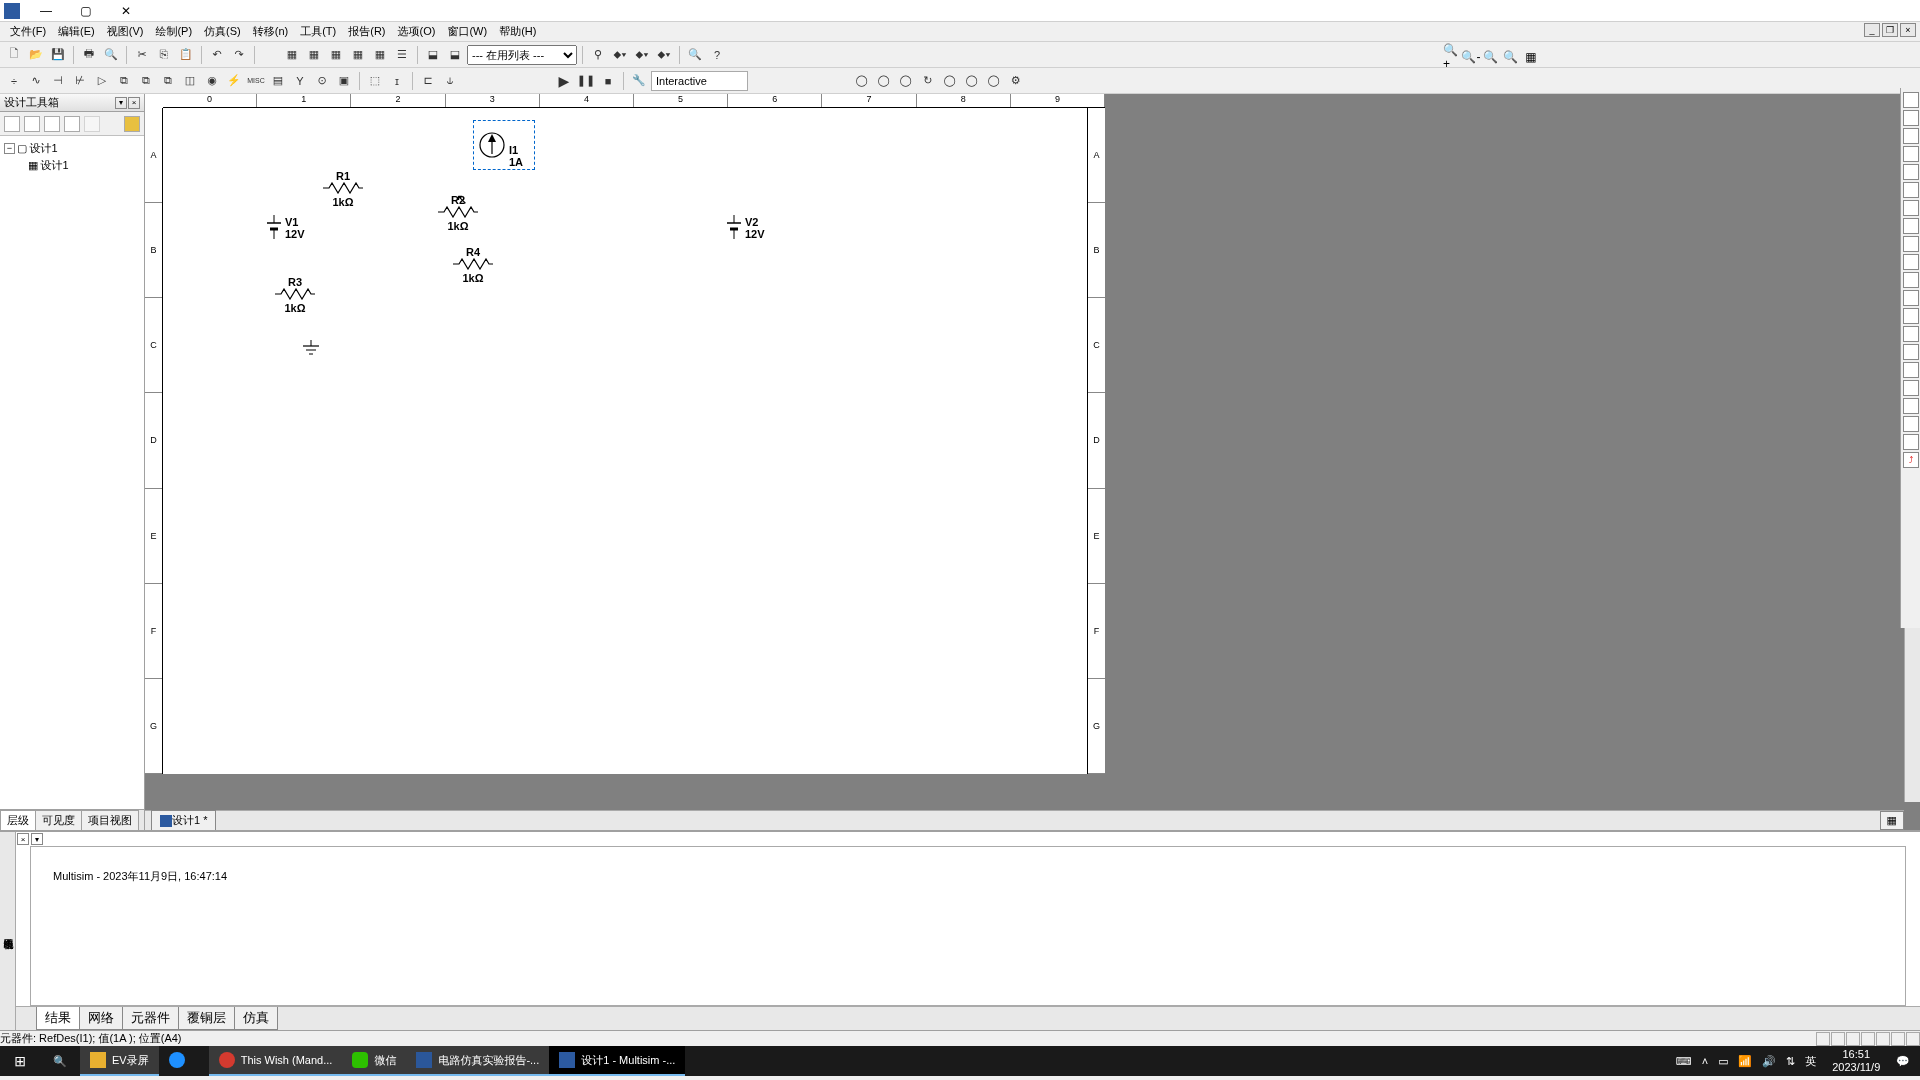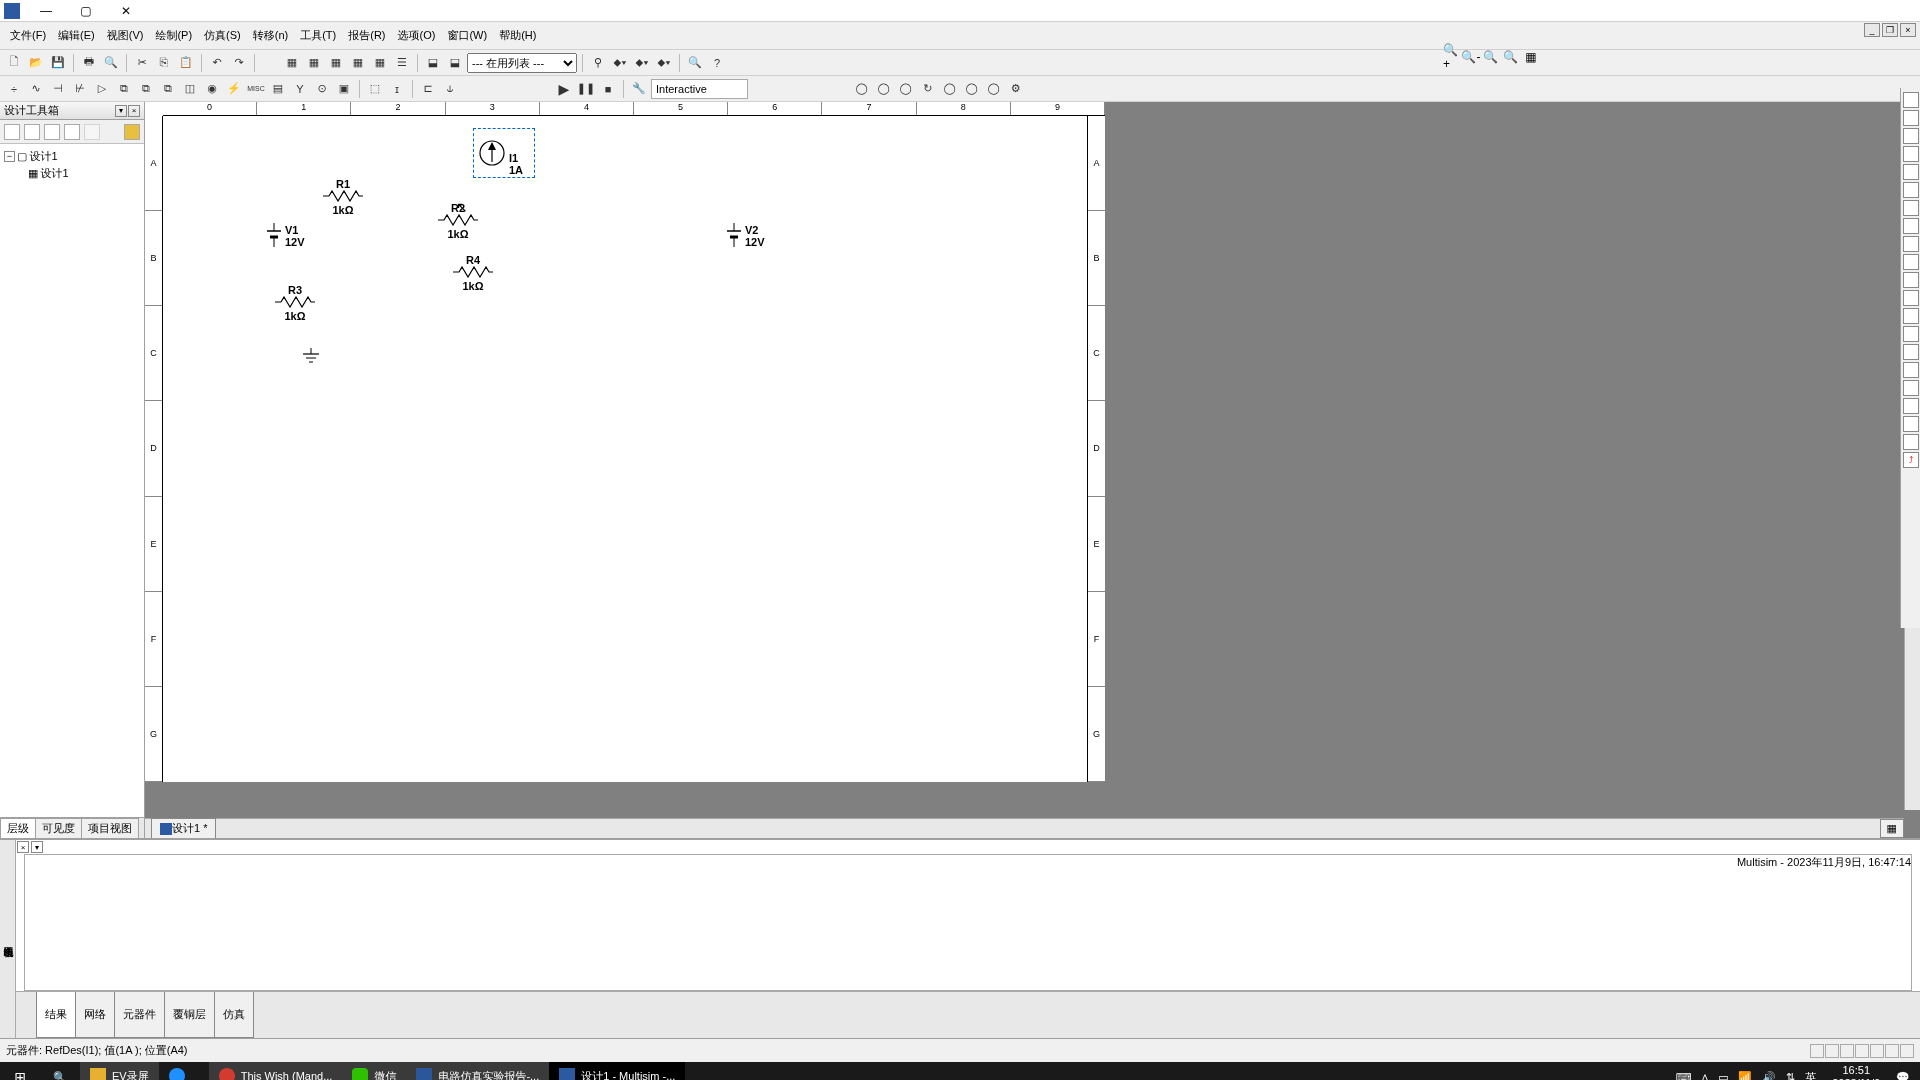--- a/index.html
+++ b/index.html
@@ -3,21 +3,21 @@
 <meta charset="utf-8">
 <style>
 * { margin: 0; padding: 0; box-sizing: border-box; font-family: "Microsoft YaHei", Tahoma, sans-serif; font-size: 11px; }
 body { background: #f0f0f0; overflow: hidden; width: 1920px; height: 1080px; }
 .titlebar { height: 22px; background: #fff; display: flex; align-items: center; padding: 0 4px; border-bottom: 1px solid #d0d0d0; }
 .titlebar .app-icon { width: 16px; height: 16px; background: #2c5aa0; margin-right: 6px; display:inline-block; }
 .titlebar .title { flex: 1; font-size: 12px; }
 .titlebar .win-btns { display: flex; }
 .titlebar .win-btns div { width: 40px; height: 20px; display:flex; align-items:center; justify-content:center; font-size:12px; cursor:pointer; }
 
-.menubar { height: 28px; background: #f0f0f0; display:flex; align-items:center; padding:0 4px; border-bottom:1px solid #d0d0d0; position:relative; }
+.menubar { height: 20px; background: #f0f0f0; display:flex; align-items:center; padding:0 4px; border-bottom:1px solid #d0d0d0; position:relative; }
 .menubar .menu-item { padding:2px 6px; cursor:pointer; }
 .mdi-controls { position:absolute; right:4px; top:1px; display:flex; gap:2px; }
 .mdi-controls div{ width:16px; height:14px; border:1px solid #888; background:#e8e8e8; font-size:9px; display:flex; align-items:center; justify-content:center; cursor:pointer;}
 
 .toolbar { height: 26px; background: #f0f0f0; display:flex; align-items:center; padding:0 4px; border-bottom:1px solid #d0d0d0; gap:2px; }
 .toolbar .tb-btn { width:20px; height:20px; display:flex; align-items:center; justify-content:center; cursor:pointer; border:1px solid transparent; color:#333; }
 .toolbar .sep { width:1px; height:18px; background:#bbb; margin:0 3px; }
 .toolbar select { font-size:11px; height:20px; }
 .play-btn { color:#2a9d2a; font-size:14px; }
 
@@ -61,26 +61,26 @@
 .right-toolbar div{ width:16px; height:16px; border:1px solid #888; background:#fff; cursor:pointer; font-size:9px; display:flex; align-items:center; justify-content:center; }
 
 .zoom-toolbar { position:absolute; right:28px; top:54px; display:flex; gap:2px; }
 .zoom-toolbar div{ width:18px; height:18px; border:1px solid transparent; cursor:pointer; display:flex; align-items:center; justify-content:center; font-size:12px; }
 
 .spreadsheet { height:200px; background:#fff; border-top:2px solid #a0a0a0; display:flex; }
 .spreadsheet .vlabel { width:16px; background:#e8e8e8; writing-mode:vertical-rl; text-align:center; font-size:10px; border-right:1px solid #aaa; padding:4px 0; }
 .spreadsheet .content { flex:1; display:flex; flex-direction:column; }
 .spreadsheet .close-row { height:14px; display:flex; }
 .spreadsheet .close-row div{ width:12px; height:12px; border:1px solid #888; font-size:8px; display:flex; align-items:center; justify-content:center; cursor:pointer; margin:1px;}
-.spreadsheet .log-area { flex:1; border:1px solid #aaa; margin:0 8px; padding:0; font-size:11px; overflow:auto;text-align:right; }
+.spreadsheet .log-area { flex:1; border:1px solid #aaa; margin:0 14px; padding:22px; font-size:11px; overflow:auto; }
 .spreadsheet .sh-tabs { display:flex; border-top:1px solid #aaa; background:#e8e8e8; padding-left:20px;}
-.spreadsheet .sh-tabs div{ padding:15px 8px; border:1px solid #888; border-top:none; background:#f0f0f0; font-size:11px; cursor:pointer; margin-right:-1px;}
+.spreadsheet .sh-tabs div{ padding:2px 8px; border:1px solid #888; border-top:none; background:#f0f0f0; font-size:13px; cursor:pointer; margin-right:-1px;}
 .spreadsheet .sh-tabs .active{ background:#fff; }
 
-.statusbar { height:24px; background:#f0f0f0; border-top:1px solid #a0a0a0; padding:2px 6px; font-size:11px; display:flex; align-items:center; }
+.statusbar { height:16px; background:#f0f0f0; border-top:1px solid #a0a0a0; padding:2px 0; font-size:11px; display:flex; align-items:center; }
 .statusbar .cells { margin-left:auto; display:flex; }
 .statusbar .cells div{ width:14px; height:14px; border:1px solid #aaa; margin-left:1px; }
 
 .taskbar { height:30px; background:#1a1a1a; display:flex; align-items:center; color:#fff; }
 .taskbar .start { width:40px; height:30px; display:flex; align-items:center; justify-content:center; cursor:pointer; font-size:14px;}
 .taskbar .search { width:40px; height:30px; display:flex; align-items:center; justify-content:center; cursor:pointer; }
 .taskbar .task-btn { height:30px; padding:0 10px; display:flex; align-items:center; gap:6px; cursor:pointer; border-bottom:2px solid transparent; min-width:50px; max-width:160px; font-size:11px; white-space:nowrap; overflow:hidden; }
 .taskbar .task-btn.active { background:#3a3a3a; border-bottom:2px solid #76b9ed; }
 .taskbar .task-btn .ticon{ width:16px; height:16px; display:inline-block; flex-shrink:0; }
 .taskbar .tray { margin-left:auto; display:flex; align-items:center; gap:10px; padding:0 10px; font-size:11px; }

